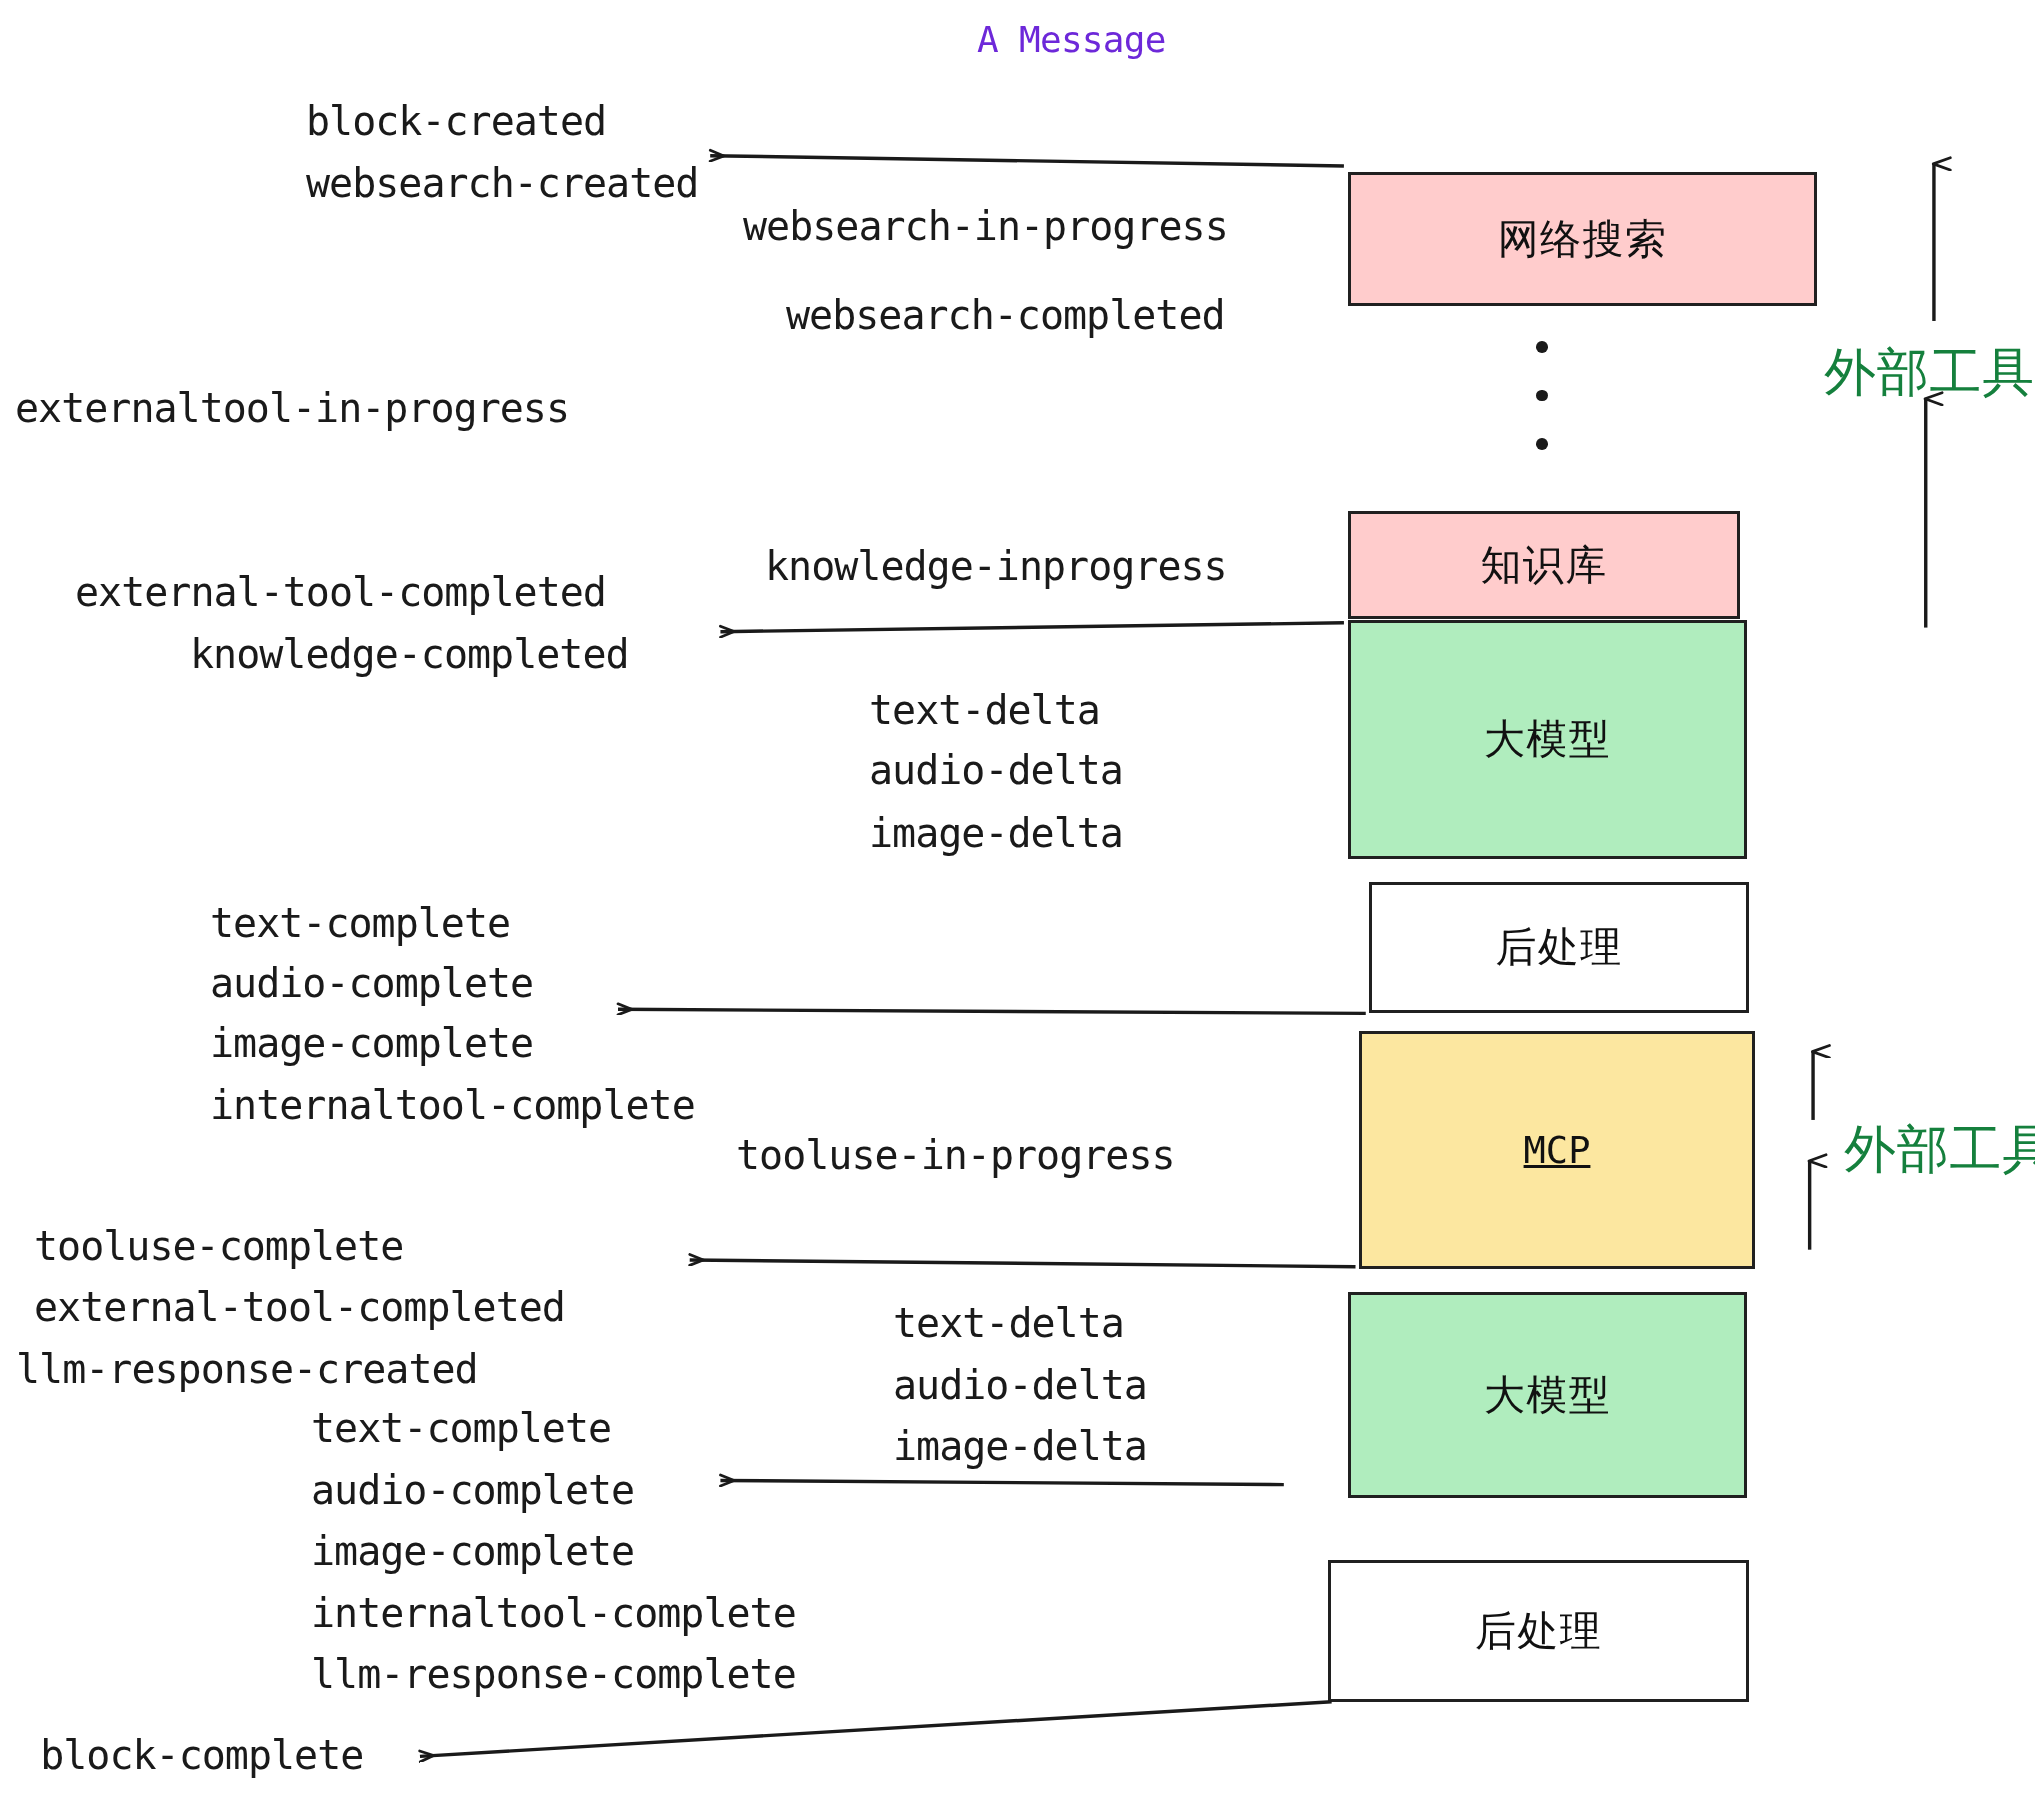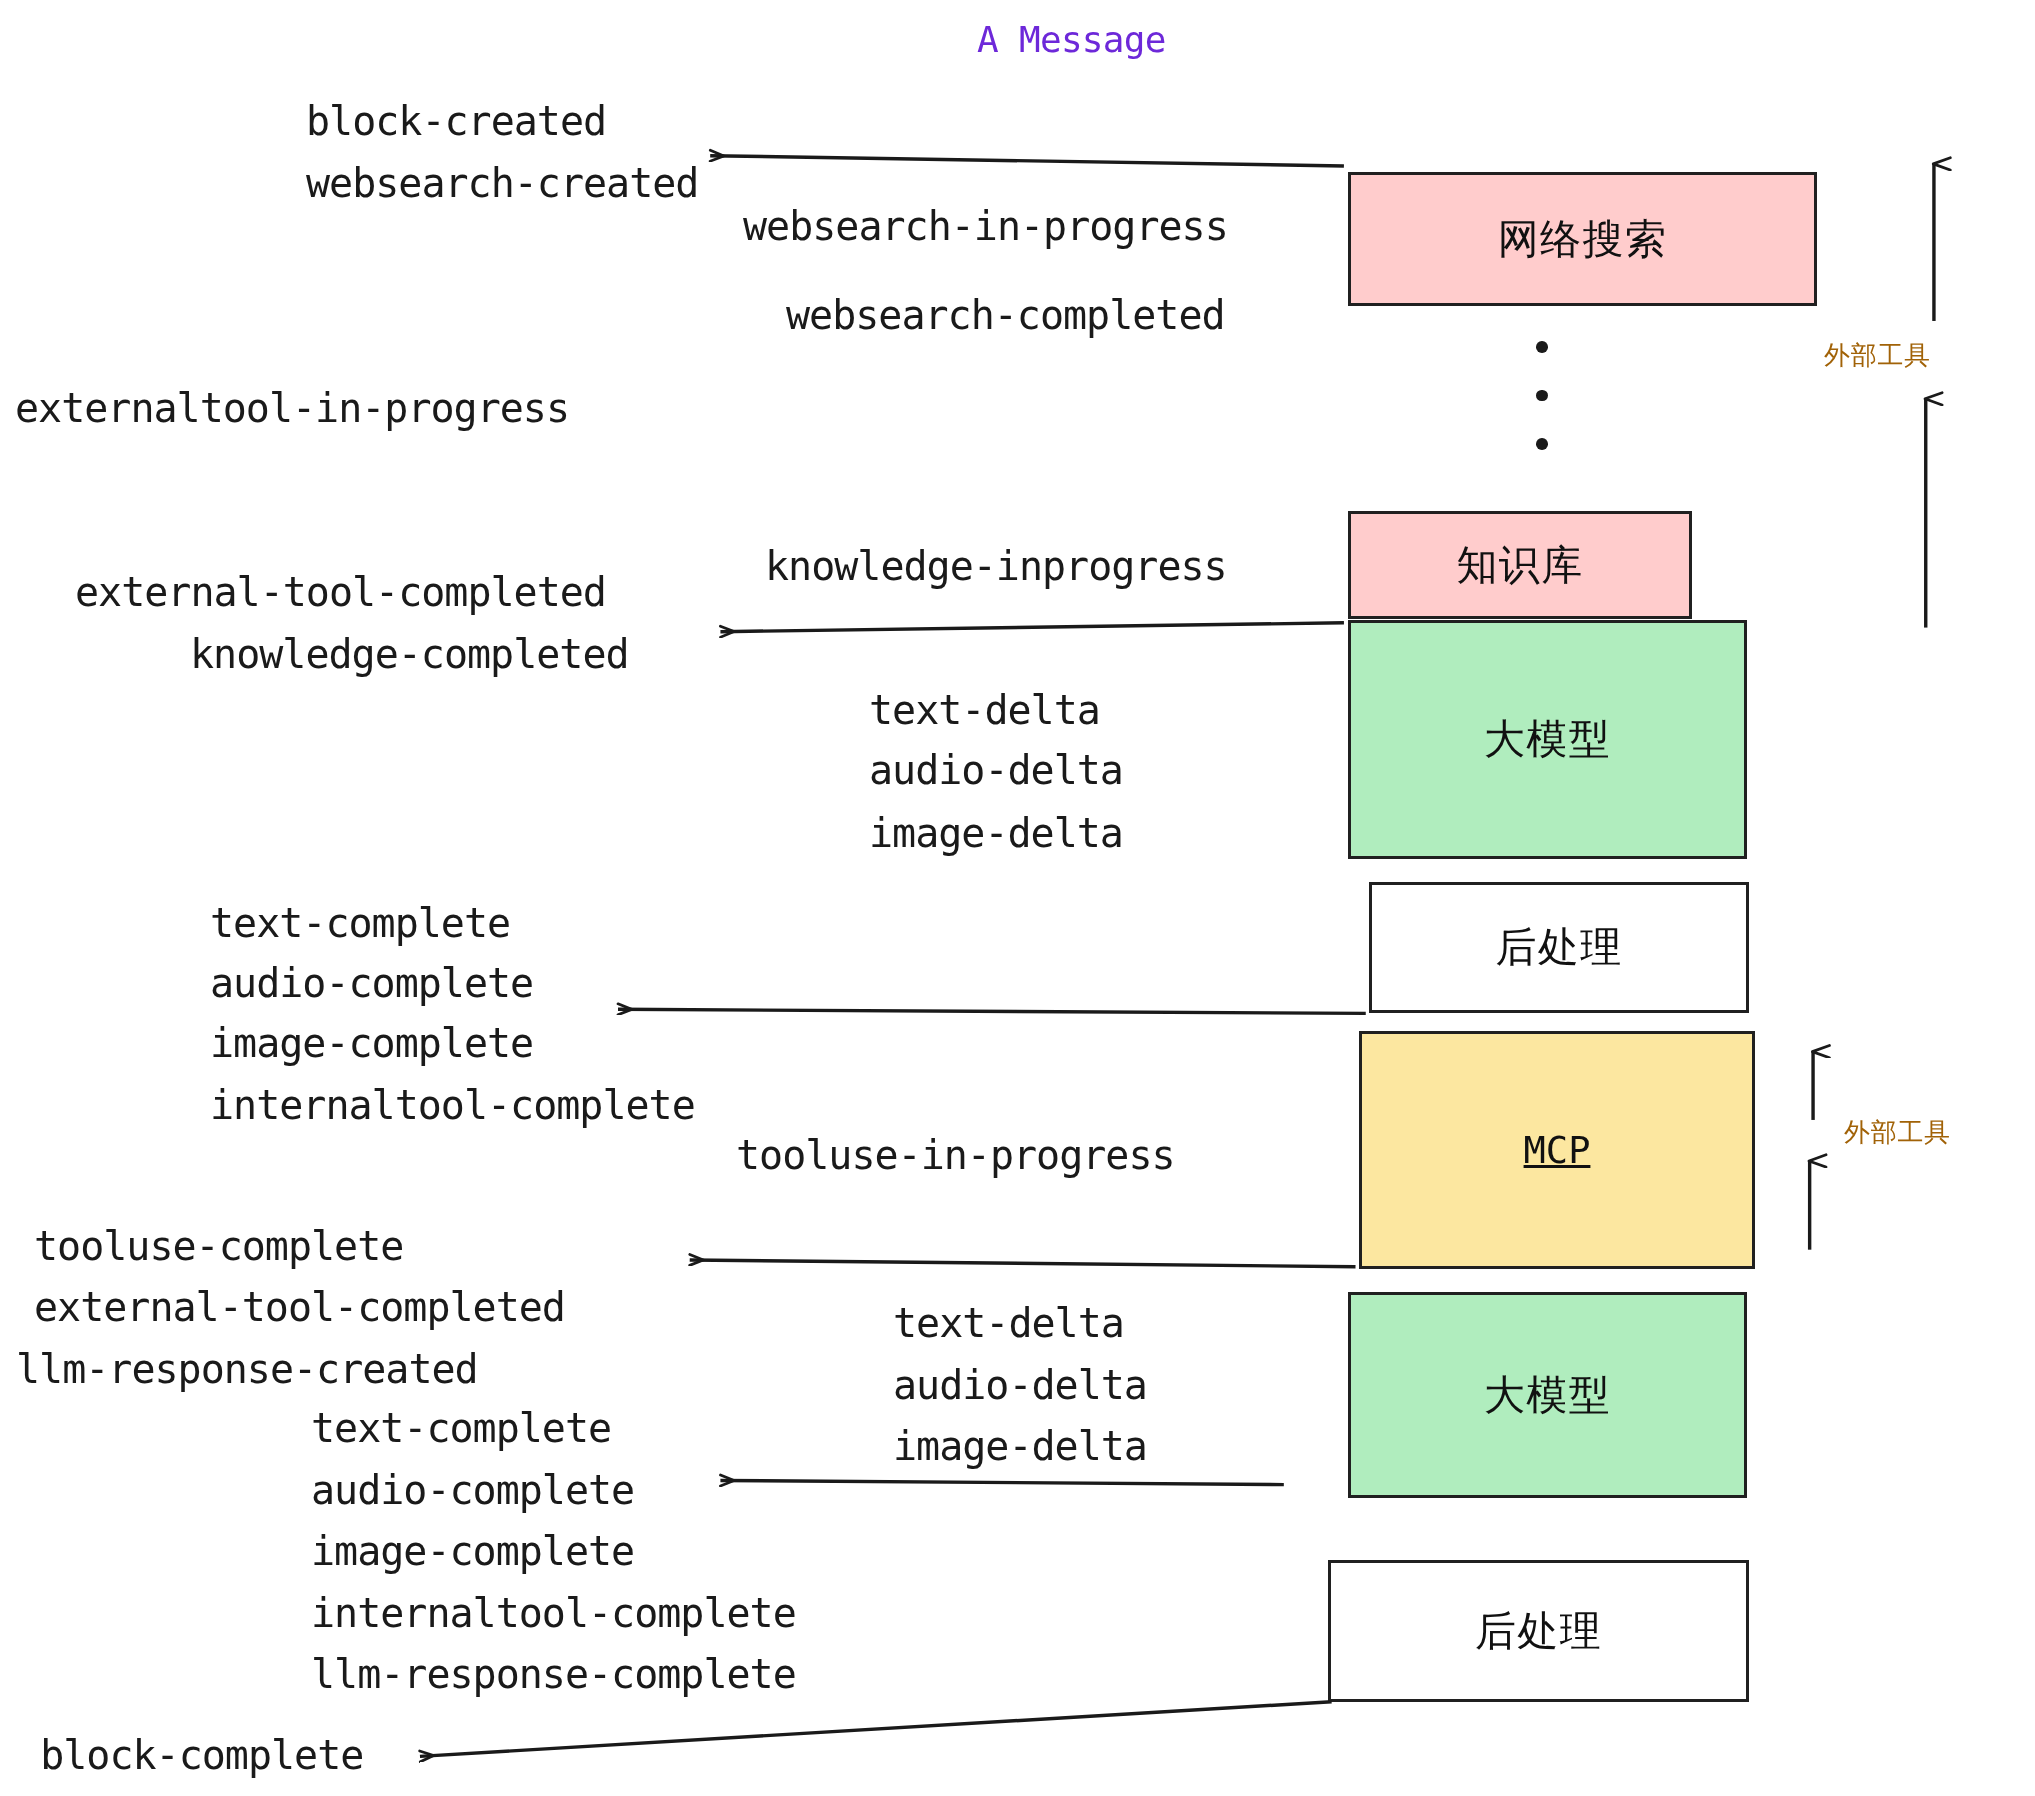--- a/index.html
+++ b/index.html
@@ -48,22 +48,22 @@
   }
   .node.mono {
     font-family: "DejaVu Sans Mono", monospace;
     font-size: 37px;
     letter-spacing: 0px;
     text-decoration: underline;
   }
   .sidelabel {
     position: absolute;
     font-family: "DejaVu Sans", sans-serif;
-    font-size: 26px;
-    color: #a16207;
+    font-size: 52px;
+    color: #15803d;
     white-space: nowrap;
     letter-spacing: 0.7px;
   }
   .dots {
     position: absolute;
     display: flex;
     flex-direction: column;
     align-items: center;
     justify-content: space-between;
   }
@@ -87,21 +87,21 @@
 <body>
 
 <div id="canvas">
 
   <div class="title" style="left:977px; top:19px;">A Message</div>
 
   <div class="node" style="left:1348px; top:172px; width:469px; height:134px; background:#FFCCCC;">
     <span>网络搜索</span>
   </div>
 
-  <div class="node" style="left:1348px; top:511px; width:344px; height:108px; background:#FFCCCC;">
+  <div class="node" style="left:1348px; top:511px; width:392px; height:108px; background:#FFCCCC;">
     <span>知识库</span>
   </div>
 
   <div class="node" style="left:1348px; top:620px; width:399px; height:239px; background:#B0EDBE;">
     <span>大模型</span>
   </div>
 
   <div class="node" style="left:1369px; top:882px; width:380px; height:131px; background:#FFFFFF;">
     <span>后处理</span>
   </div>

